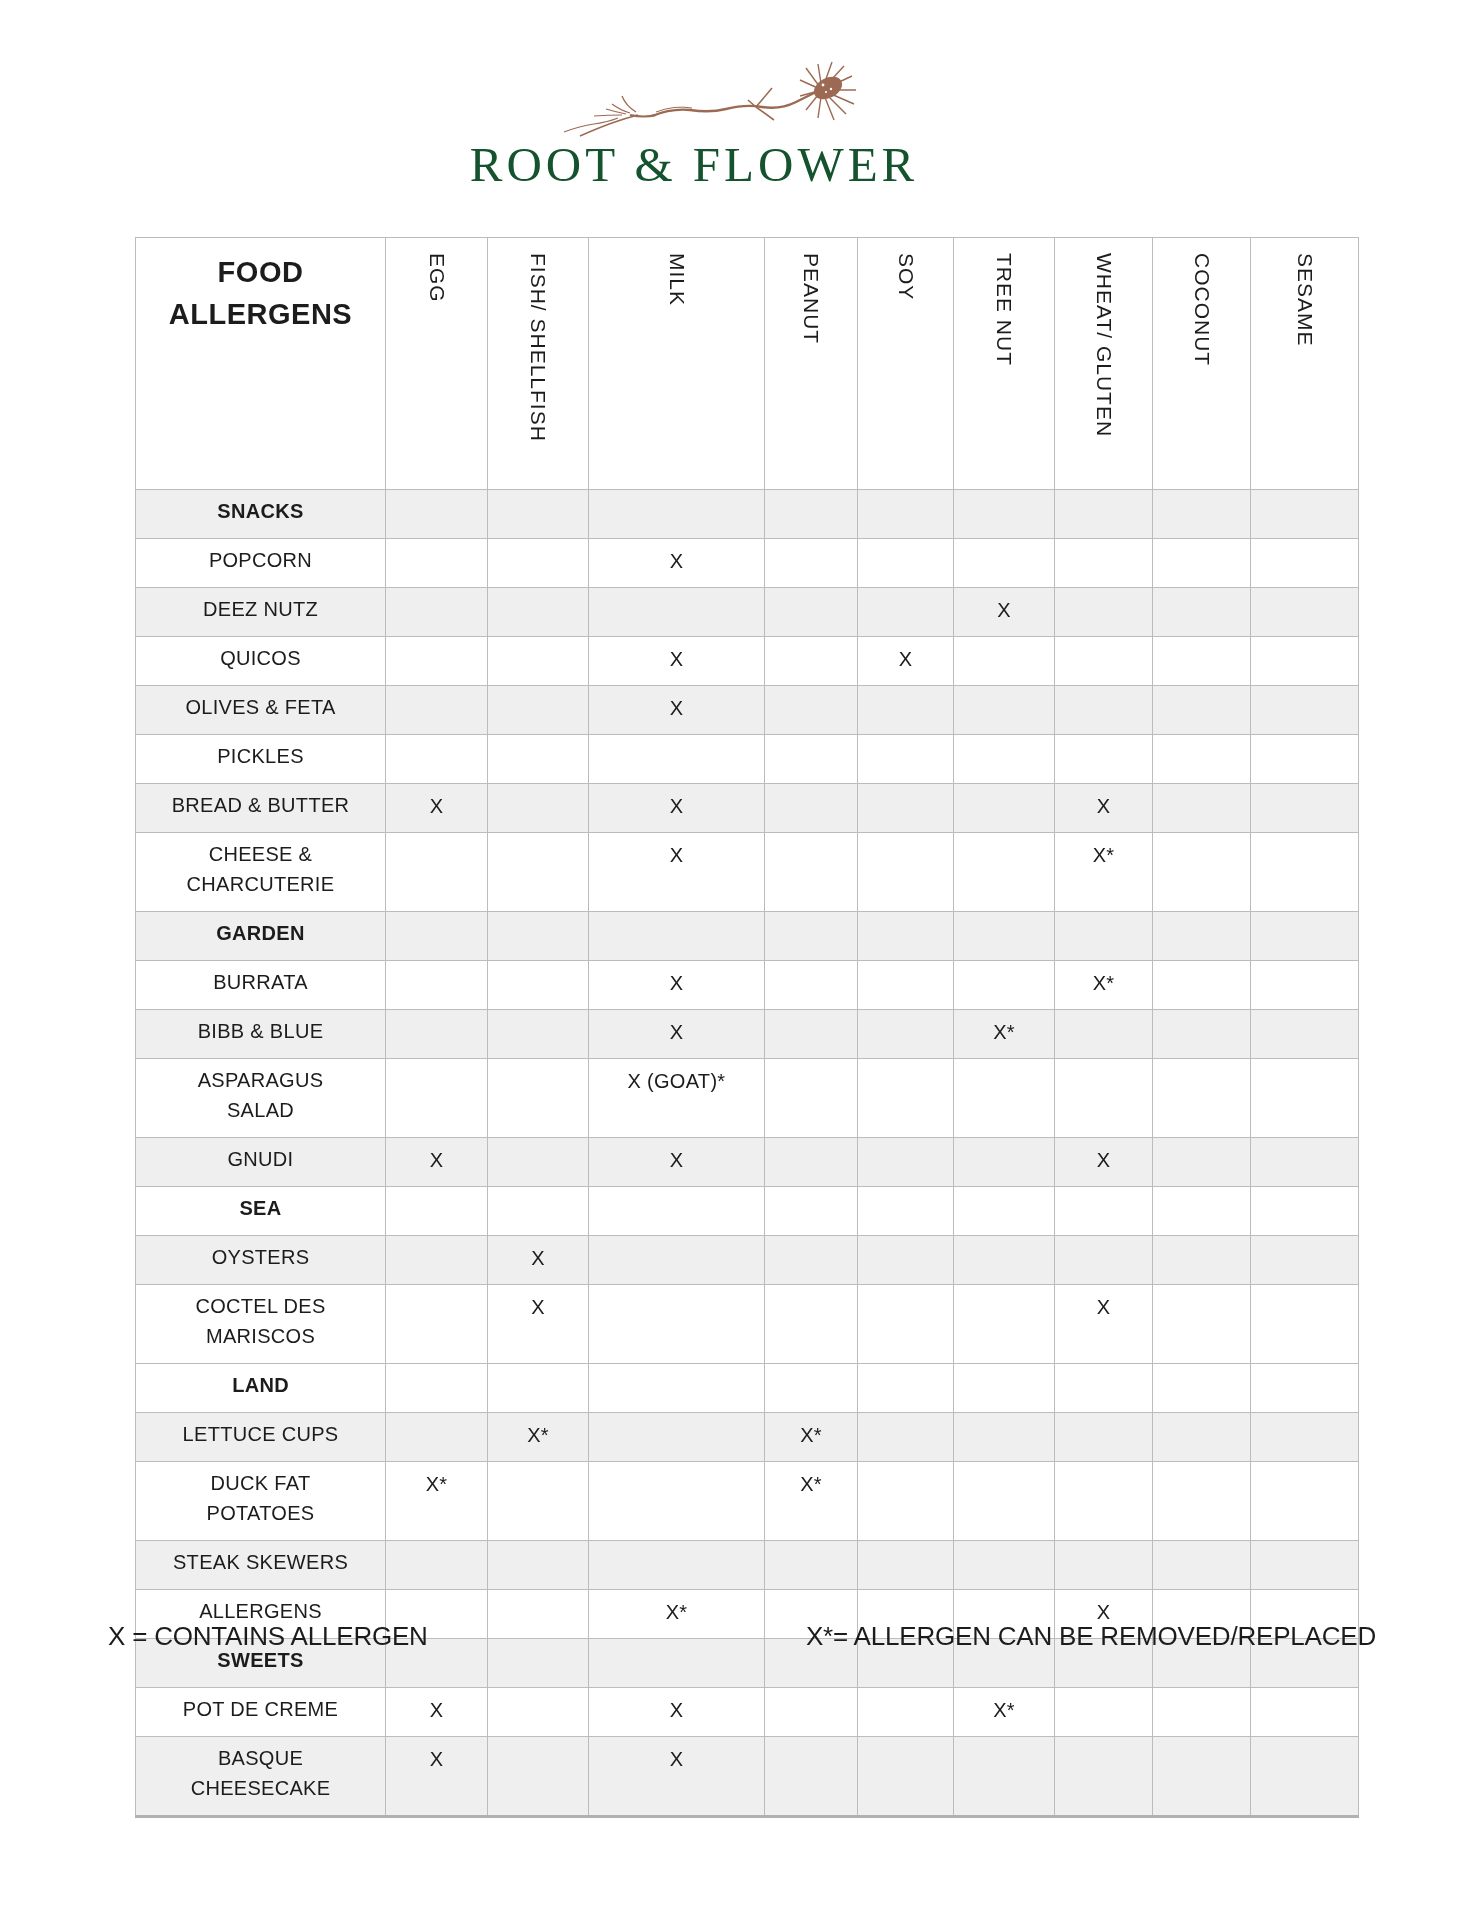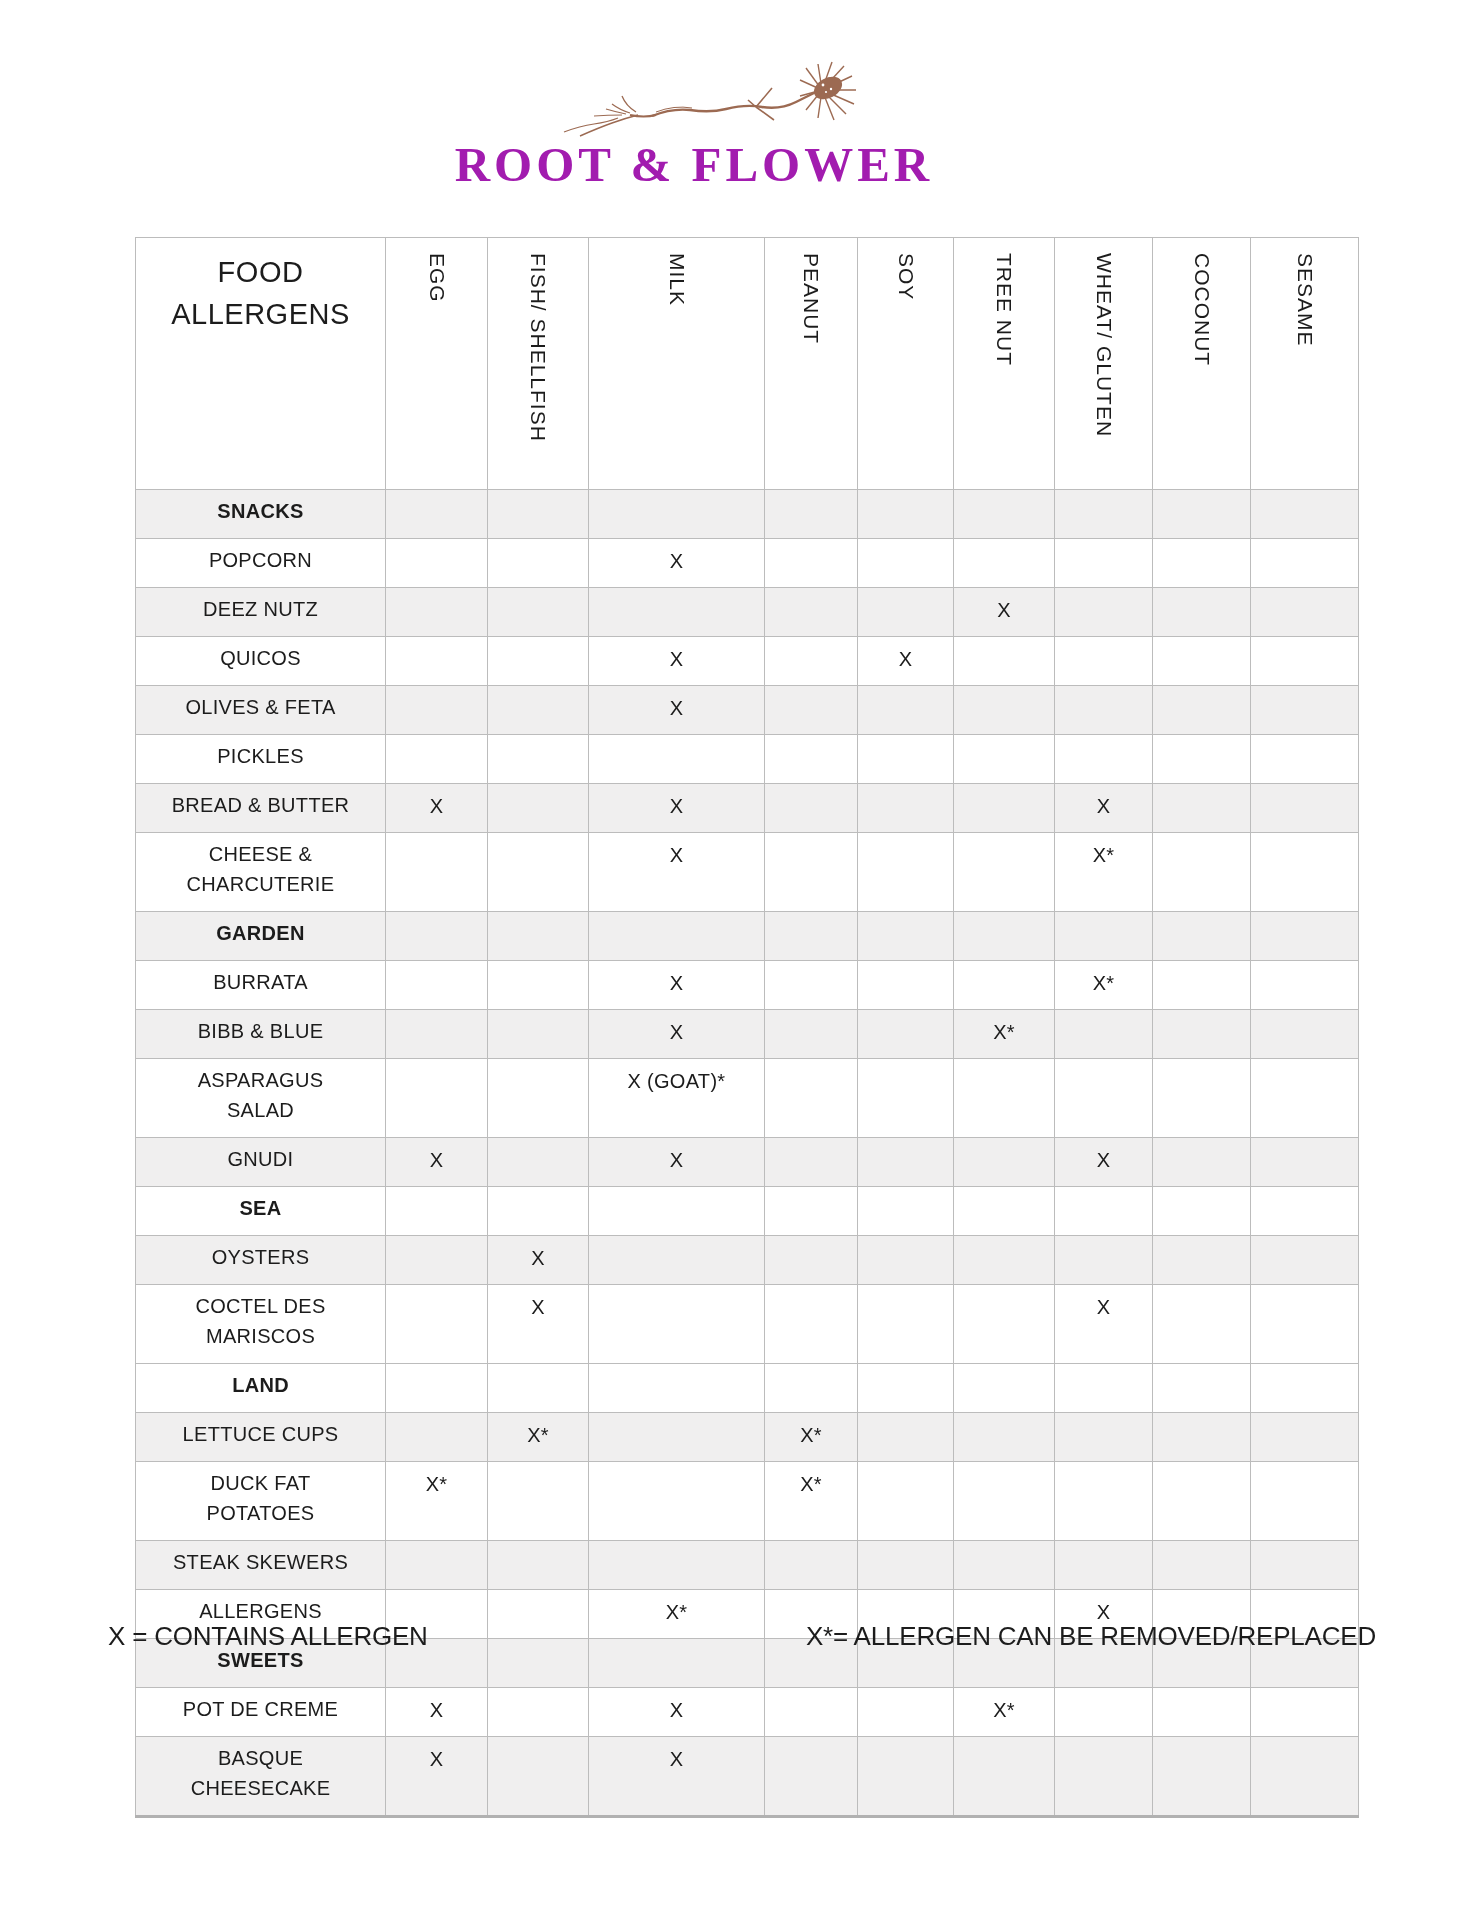--- a/index.html
+++ b/index.html
@@ -4,35 +4,35 @@
 <style>
   html,body{margin:0;padding:0;}
   body{
     width:1484px;height:1920px;position:relative;background:#ffffff;
     font-family:"Liberation Sans",sans-serif;color:#1c1c1c;overflow:hidden;
   }
   
   .logo-art{position:absolute;left:560px;top:52px;width:330px;height:92px;}
   .logo-title{
     position:absolute;left:0;top:136px;width:1388px;text-align:center;
-    font-family:"Liberation Serif",serif;font-weight:700;font-size:49px;
-    letter-spacing:4px;color:#a21caf;
+    font-family:"Liberation Serif",serif;font-weight:400;font-size:49px;
+    letter-spacing:4px;color:#14532d;
   }
   
   table.allergen{
     position:absolute;left:135px;top:237px;border-collapse:collapse;
     table-layout:fixed;width:1223px;
   }
   table.allergen th,table.allergen td{
     border:1px solid #bcbcbc;margin:0;box-sizing:border-box;
   }
   table.allergen{border-bottom:3px solid #b1b1b1;}
   th.corner{vertical-align:top;background:#fff;}
   .corner-title{
-    font-weight:400;font-size:29px;line-height:1.45;text-align:center;
+    font-weight:700;font-size:29px;line-height:1.45;text-align:center;
     padding-top:12px;letter-spacing:.5px;
   }
   th.col-head{vertical-align:top;background:#fff;height:252px;}
   th.col-head div{
     writing-mode:vertical-rl;text-orientation:mixed;
     font-weight:400;font-size:21px;letter-spacing:1px;
     margin:14px auto 0;max-height:230px;line-height:1.15;white-space:pre-line;
   }
   tr.shade td{background:#f0efef;}
   td.food{

